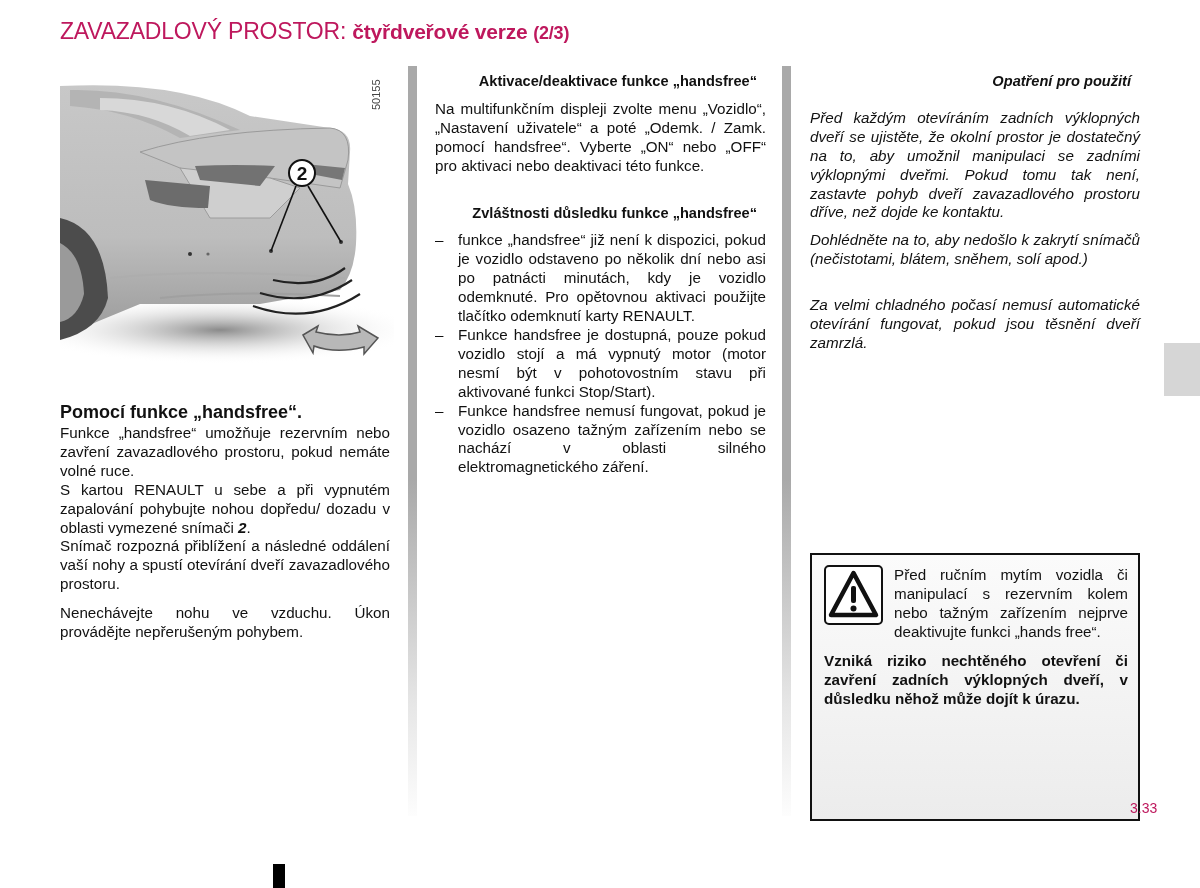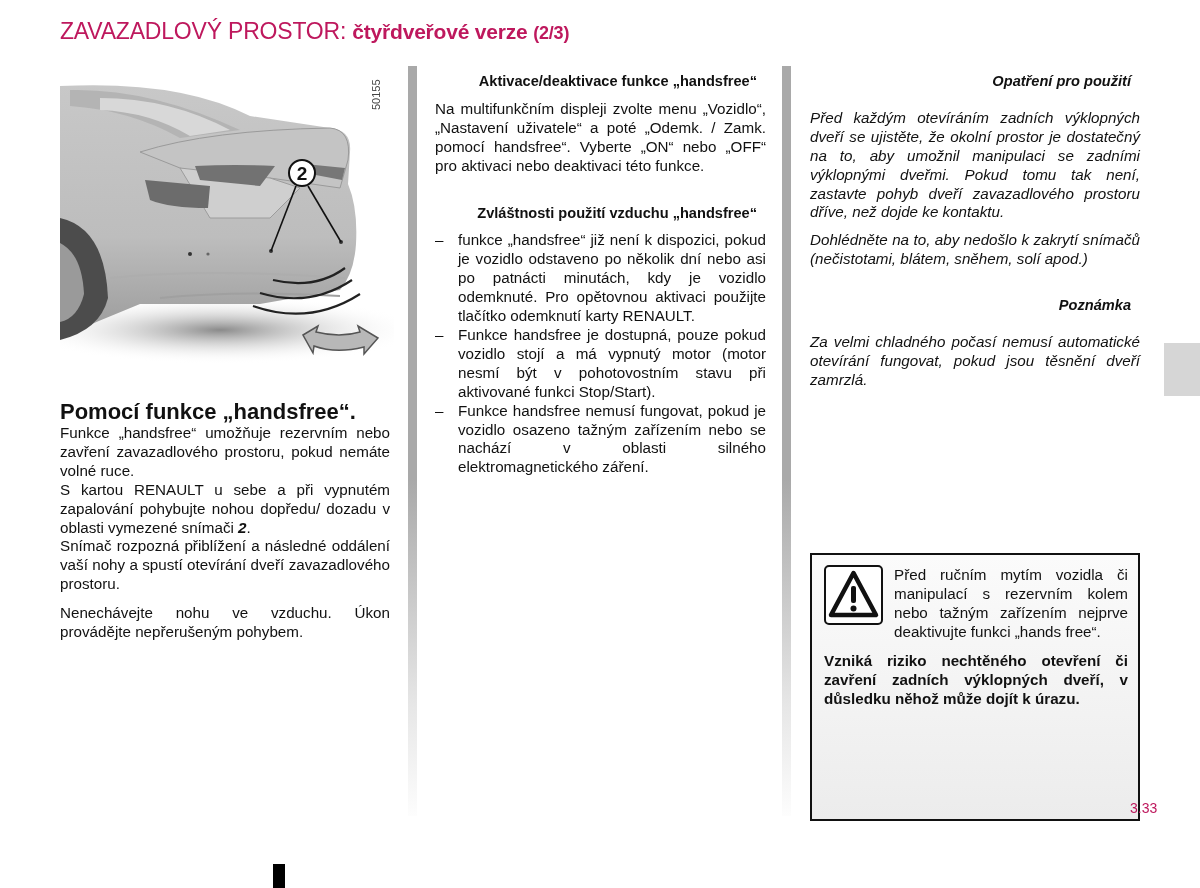--- a/index.html
+++ b/index.html
@@ -25,21 +25,21 @@
     position: absolute; left: 370px; top: 70px; width: 14px; height: 40px;
     font-size: 11px; color: #444; writing-mode: vertical-rl; transform: rotate(180deg);
   }
 
   .col { position: absolute; font-size: 15.2px; line-height: 18.9px; }
   .col p { margin: 0; text-align: justify; }
   .col .gap { height: 10px; }
   .col h3 { margin: 9px; font-size: 14.6px; font-weight: bold; line-height: 18.9px; text-align: right; }
 
   .col-1 { left: 60px; top: 400px; width: 330px; }
-  .col-1 h2 { margin: 0; font-size: 22px; font-weight: bold; line-height: 24px; }
+  .col-1 h2 { margin: 0; font-size: 18px; font-weight: bold; line-height: 24px; }
 
   .col-2 { left: 435px; top: 63px; width: 331px; }
   .col-2 ul { list-style: none; margin: 0; padding: 0; }
   .col-2 li { position: relative; padding-left: 23px; text-align: justify; }
   .col-2 li .dash { position: absolute; left: 0; top: 0; }
 
   .col-3 { left: 810px; top: 63px; width: 330px; font-style: italic; }
   .col-3 p + .gap { height: 9px; }
 
   .sep { position: absolute; width: 9px; top: 66px; height: 750px;
@@ -136,36 +136,35 @@
   <p><span>S kartou RENAULT u sebe a při vypnutém zapalování pohybujte nohou dopředu/ dozadu v oblasti vymezené snímači </span><b><i>2</i></b><span>.</span></p>
   <p>Snímač rozpozná přiblížení a následné oddálení vaší nohy a spustí otevírání dveří zavazadlového prostoru.</p>
   <div class="gap"></div>
   <p>Nenechávejte nohu ve vzduchu. Úkon provádějte nepřerušeným pohybem.</p>
 </div>
 
 <div class="col col-2">
   <h3>Aktivace/deaktivace funkce „handsfree“</h3>
   <p>Na multifunkčním displeji zvolte menu „Vozidlo“, „Nastavení uživatele“ a poté „Odemk. / Zamk. pomocí handsfree“. Vyberte „ON“ nebo „OFF“ pro aktivaci nebo deaktivaci této funkce.</p>
   <div class="gap" style="height:19px"></div>
-  <h3>Zvláštnosti použití vzduchu „handsfree“</h3>
+  <h3>Zvláštnosti důsledku funkce „handsfree“</h3>
   <ul>
     <li><span class="dash">–</span><span>funkce „handsfree“ již není k dispozici, pokud je vozidlo odstaveno po několik dní nebo asi po patnácti minutách, kdy je vozidlo odemknuté. Pro opětovnou aktivaci použijte tlačítko odemknutí karty RENAULT.</span></li>
     <li><span class="dash">–</span><span>Funkce handsfree je dostupná, pouze pokud vozidlo stojí a má vypnutý motor (motor nesmí být v pohotovostním stavu při aktivované funkci Stop/Start).</span></li>
     <li><span class="dash">–</span><span>Funkce handsfree nemusí fungovat, pokud je vozidlo osazeno tažným zařízením nebo se nachází v oblasti silného elektromagnetického záření.</span></li>
   </ul>
 </div>
 
 <div class="col col-3">
   <h3>Opatření pro použití</h3>
   <div class="gap" style="height:9px"></div>
   <p>Před každým otevíráním zadních výklopných dveří se ujistěte, že okolní prostor je dostatečný na to, aby umožnil manipulaci se zadními výklopnými dveřmi. Pokud tomu tak není, zastavte pohyb dveří zavazadlového prostoru dříve, než dojde ke kontaktu.</p>
   <div class="gap" style="height:9px"></div>
   <p>Dohlédněte na to, aby nedošlo k zakrytí snímačů (nečistotami, blátem, sněhem, solí apod.)</p>
   <div class="gap" style="height:18px"></div>
-  <h3>Poznámka</h3>
   <div class="gap" style="height:9px"></div>
   <p>Za velmi chladného počasí nemusí automatické otevírání fungovat, pokud jsou těsnění dveří zamrzlá.</p>
 </div>
 
 <div class="warn-box">
   <div class="warn-icon">
     <svg width="55" height="56" viewBox="0 0 55 56">
       <path d="M27.5 6 L50 48 L5 48 Z" fill="none" stroke="#111" stroke-width="4.5" stroke-linejoin="round"></path>
       <rect x="25" y="19" width="5" height="17" rx="2" fill="#111"></rect>
       <circle cx="27.5" cy="41.5" r="3" fill="#111"></circle>

